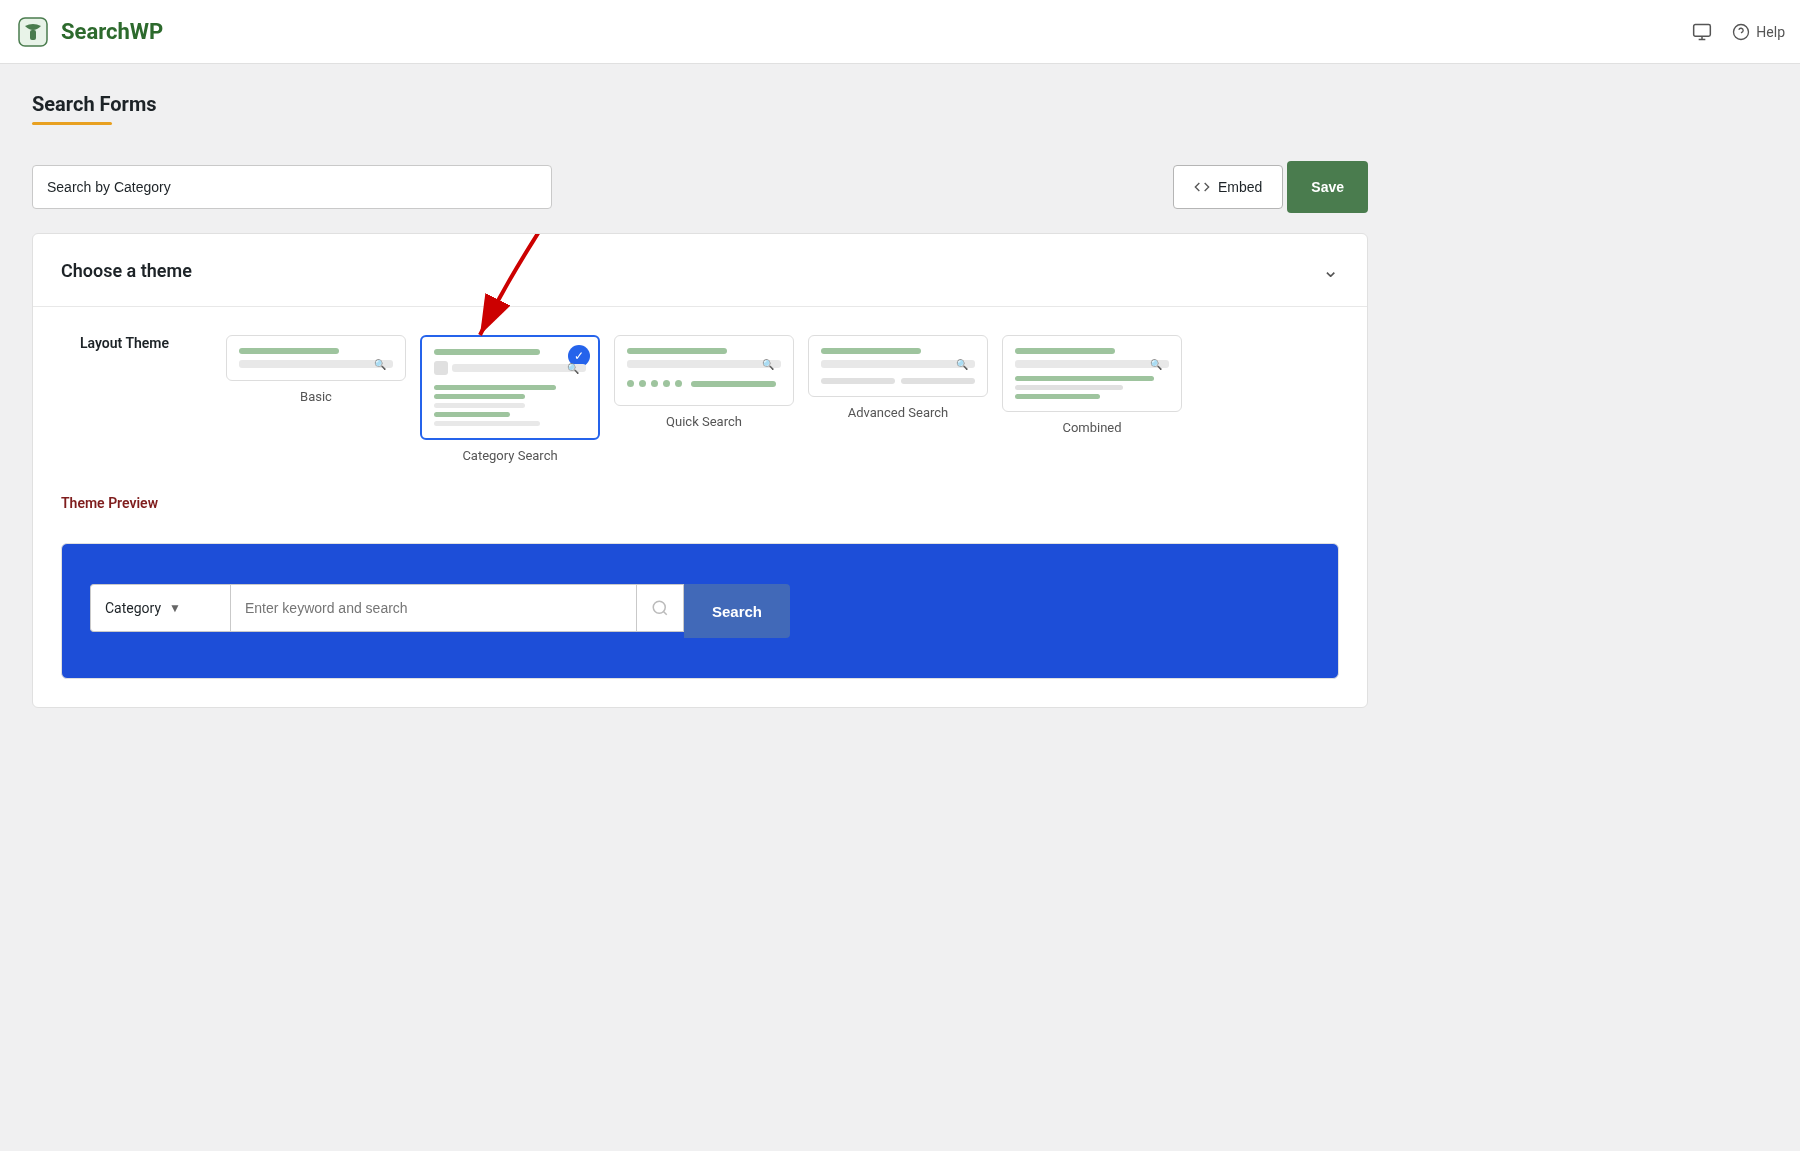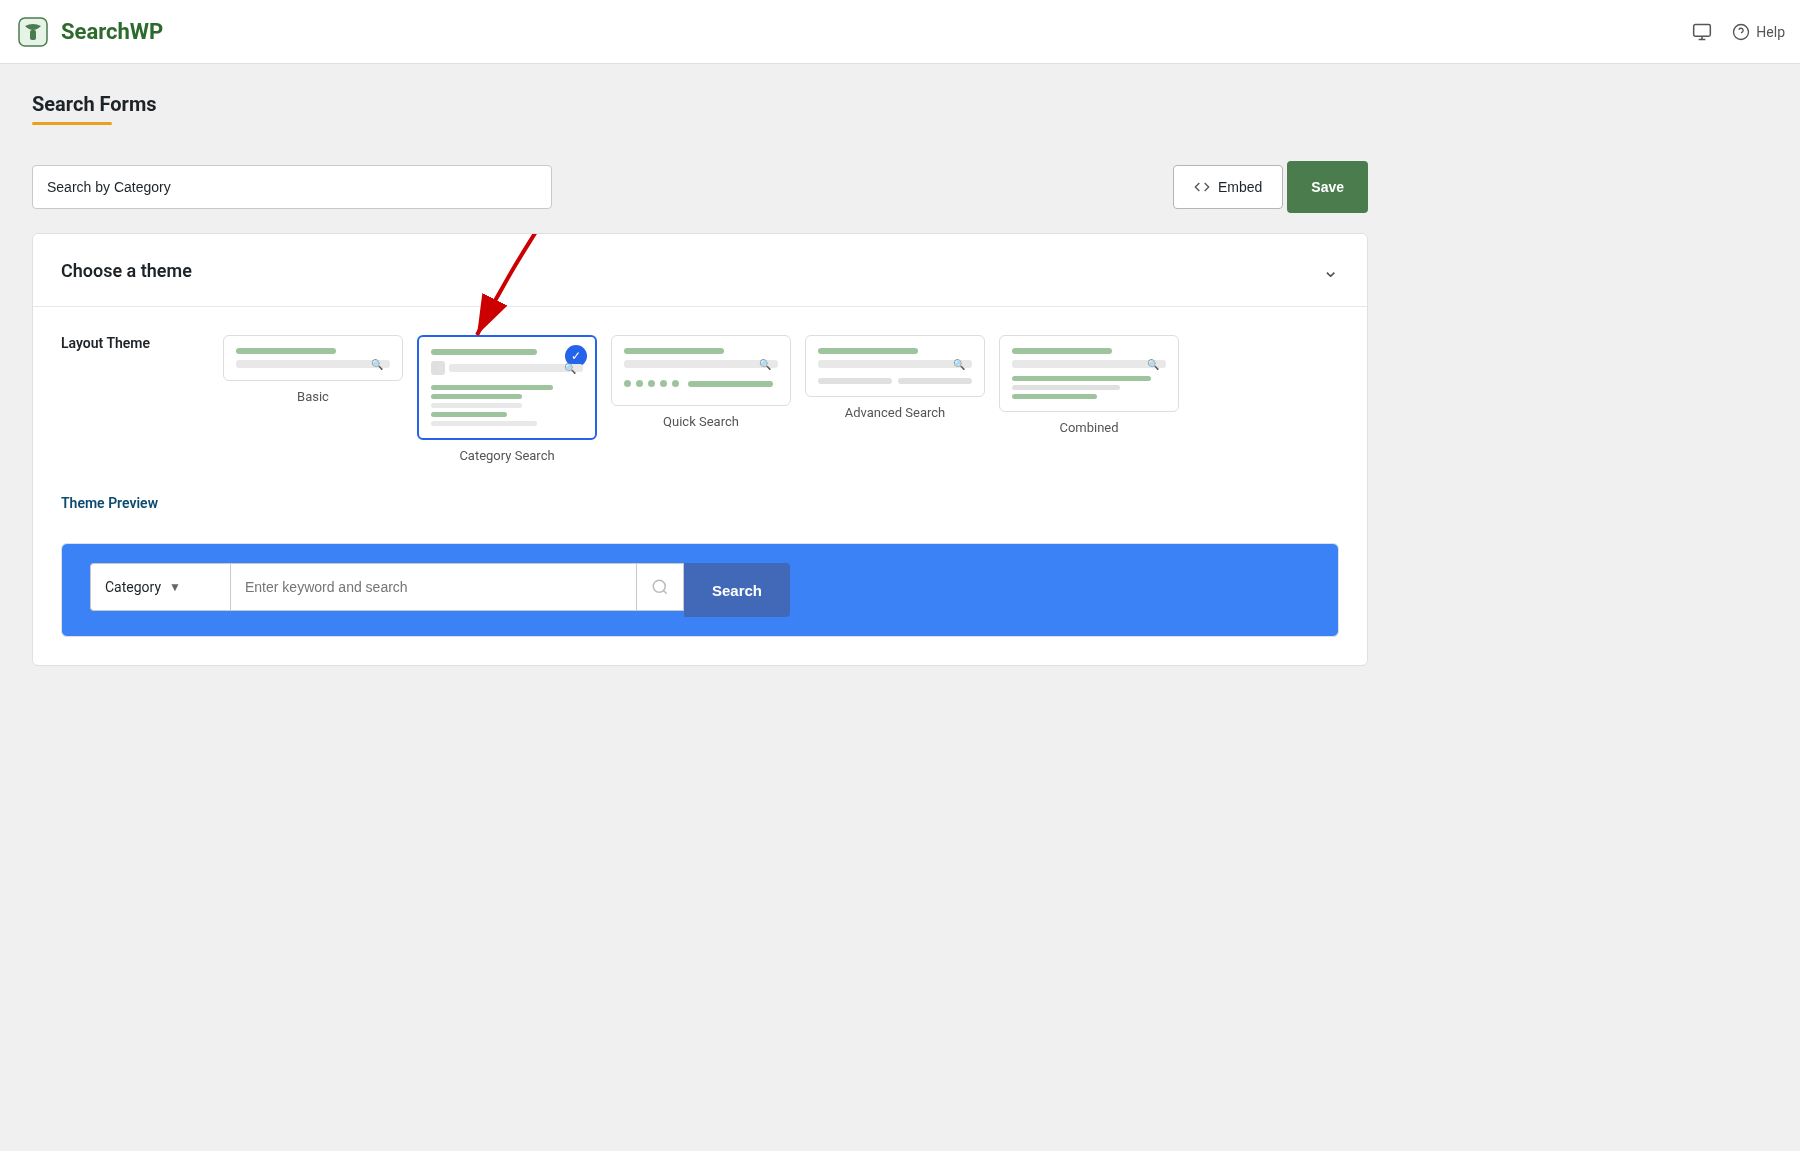--- a/index.html
+++ b/index.html
@@ -258,28 +258,28 @@
       flex-direction: column;
     }
 
     
     .theme-preview-section {
       margin-top: 32px;
     }
     .theme-preview-label {
       font-size: 14px;
       font-weight: 600;
-      color: #0c4a6e;
+      color: #7f1d1d;
       margin-bottom: 19px;
     }
     .preview-box {
       border: 1px solid #e0e0e0;
       border-radius: 6px;
-      padding: 19px 28px;
-      background: #3b82f6;
+      padding: 40px 28px;
+      background: #1d4ed8;
       margin-top: 32px;
     }
     .preview-form {
       display: flex;
       gap: 0;
       align-items: stretch;
       max-width: 700px;
     }
     .preview-select {
       height: 48px;
@@ -330,21 +330,22 @@
       border-radius: 0 4px 4px 0;
       font-size: 15px;
       font-weight: 600;
       cursor: pointer;
     }
 
     
     .layout-theme-row {
       display: flex;
       align-items: flex-start;
-      gap: 32px;
+      gap: 16px;
+      margin-left: 19px;
     }
 
     
     .theme-dots-row {
       display: flex;
       gap: 5px;
       align-items: center;
       margin: 6px 0;
     }
     .theme-dot-sm {

